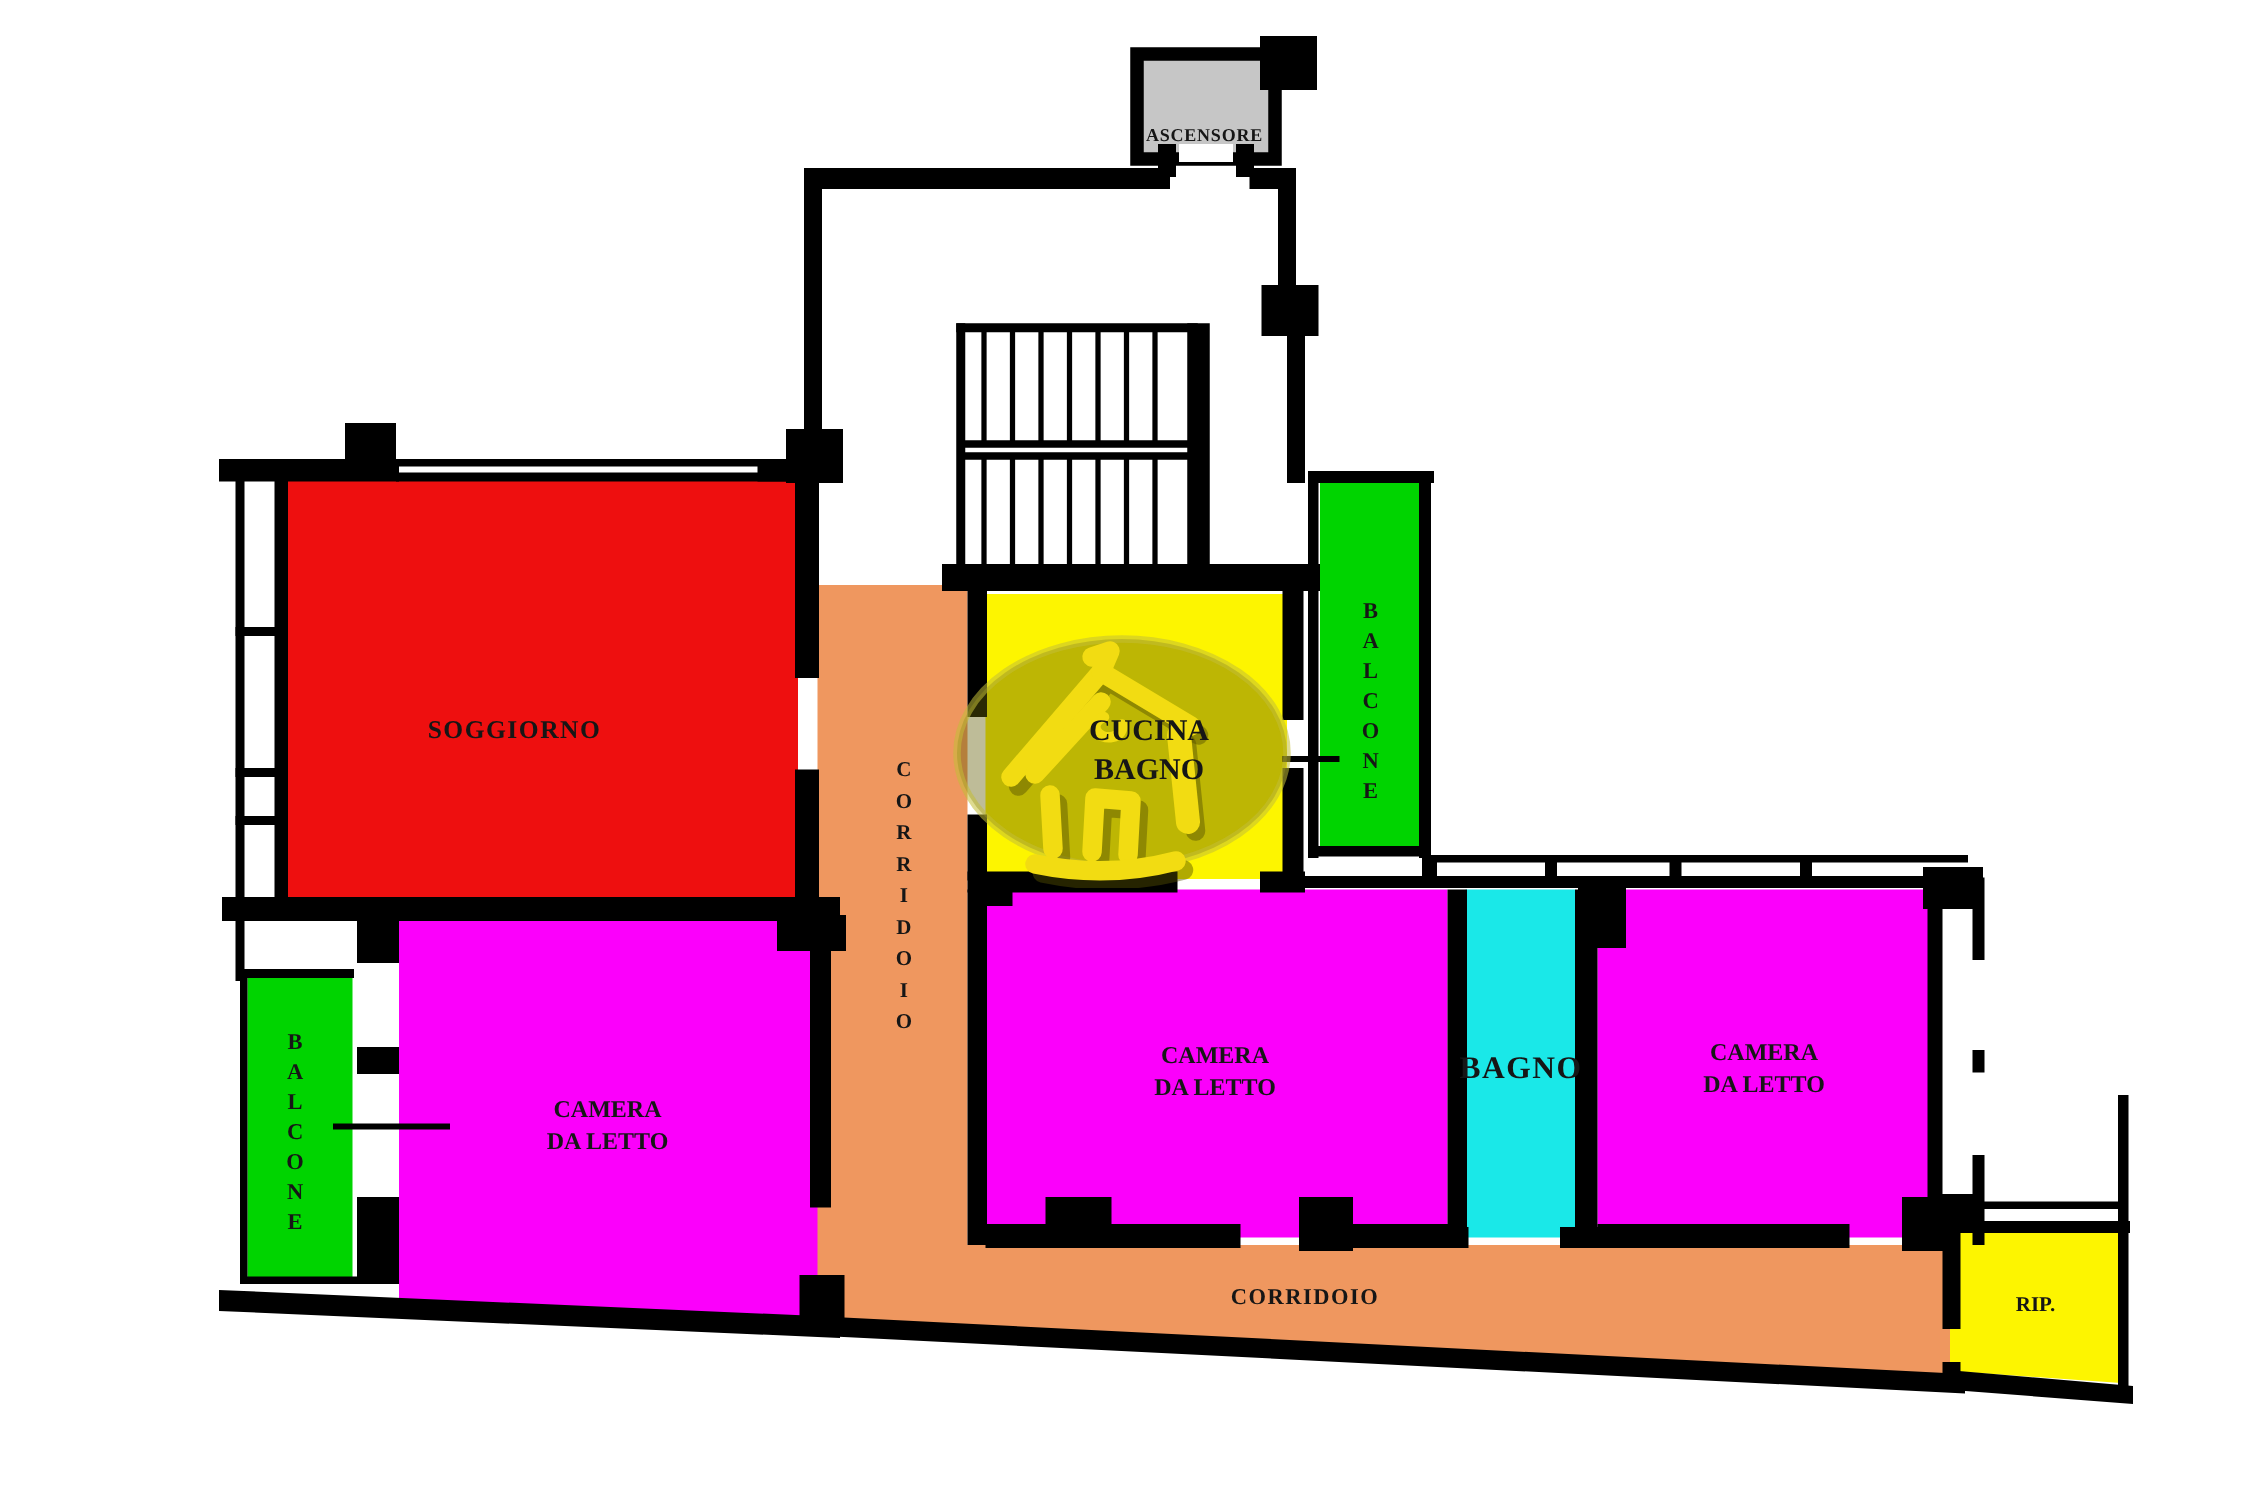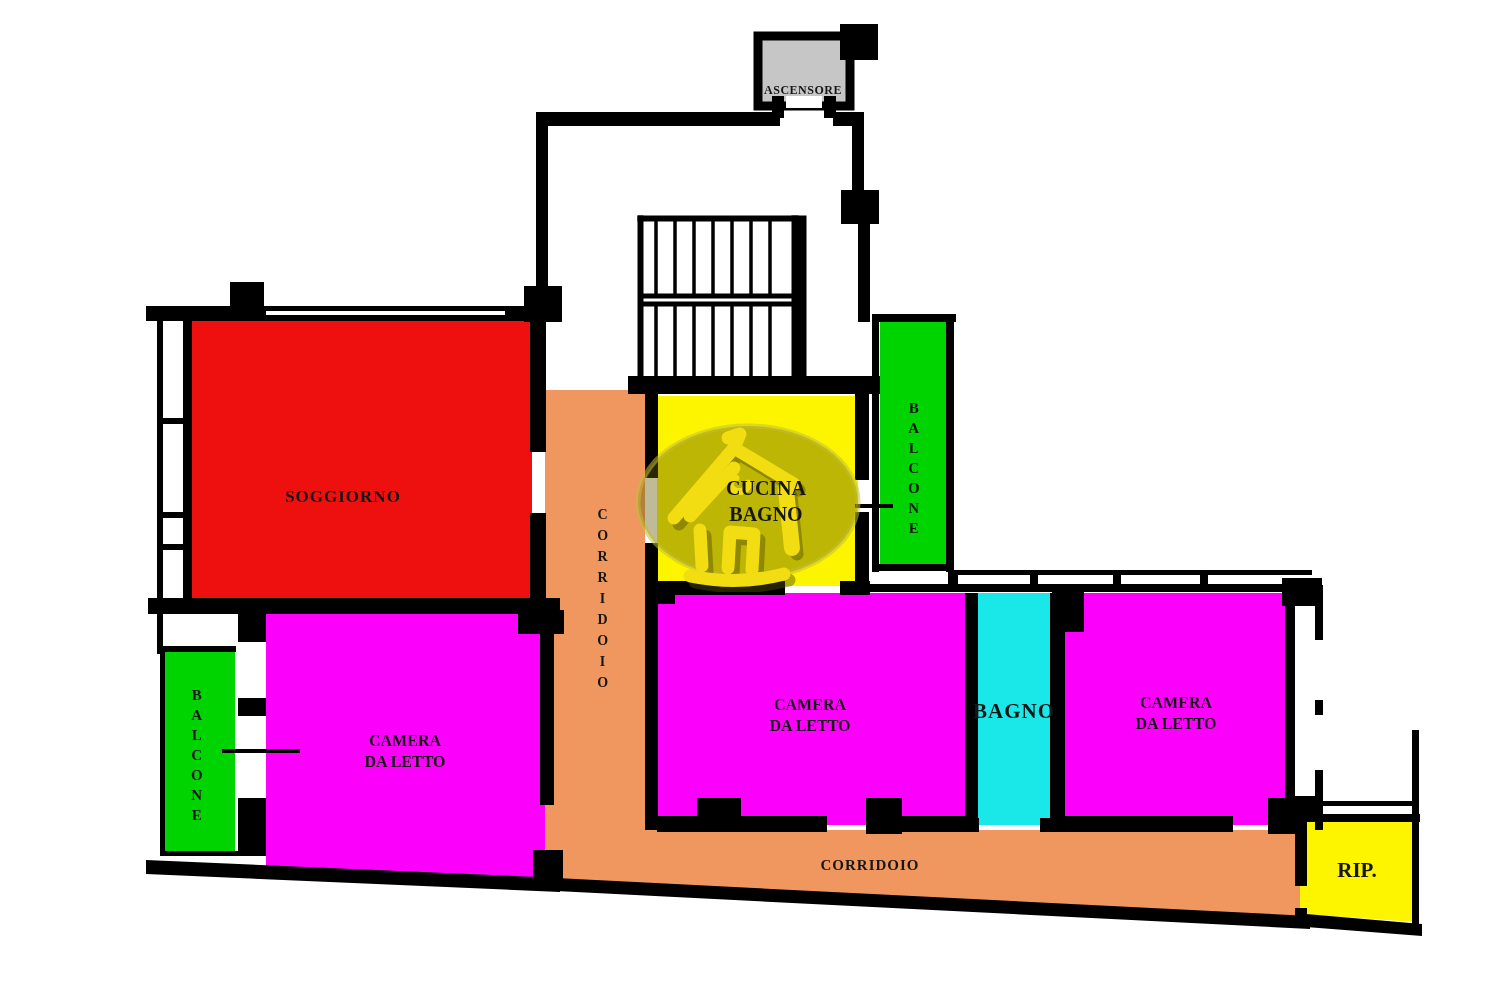--- a/index.html
+++ b/index.html
@@ -192,21 +192,21 @@
         <path d="M-42,26 L-40,62"></path>
         <path d="M44,-14 L50,44" stroke-width="16"></path>
         <path d="M-14,64 L-12,28 L12,30 L10,66"></path>
         <path d="M-52,72 Q-4,82 42,70"></path>
       </g>
     </g>
   </svg>
 
   <div class="lbl" style="left:803px;top:71px;font-size:12px;letter-spacing:.5px;margin-top:20px;">ASCENSORE</div>
 
-  <div class="lbl" style="left:343px;top:497px;font-size:17px;letter-spacing:1px;">SOGGIORNO</div>
+  <div class="lbl" style="left:343px;top:487px;font-size:17px;letter-spacing:1px;">SOGGIORNO</div>
 
   <div class="lbl two" style="left:766px;top:501px;font-size:20px;">
     <div>CUCINA</div>
     <div>BAGNO</div>
   </div>
 
   <div class="lbl v" style="left:196px;top:757px;font-size:15px;letter-spacing:4px;">BALCONE</div>
 
   <div class="lbl v" style="left:913px;top:470px;font-size:15px;letter-spacing:4px;">BALCONE</div>
 
@@ -224,15 +224,15 @@
 
   <div class="lbl two" style="left:1176px;top:713px;font-size:16px;">
     <div>CAMERA</div>
     <div>DA LETTO</div>
   </div>
 
   <div class="lbl" style="left:1014px;top:712px;font-size:21px;letter-spacing:1px;">BAGNO</div>
 
   <div class="lbl" style="left:870px;top:866px;font-size:15px;letter-spacing:1px;">CORRIDOIO</div>
 
-  <div class="lbl" style="left:1357px;top:871px;font-size:21px;">RIP.</div>
+  <div class="lbl" style="left:1357px;top:871px;font-size:14px;">RIP.</div>
 
 </div>
 
 </body></html>

